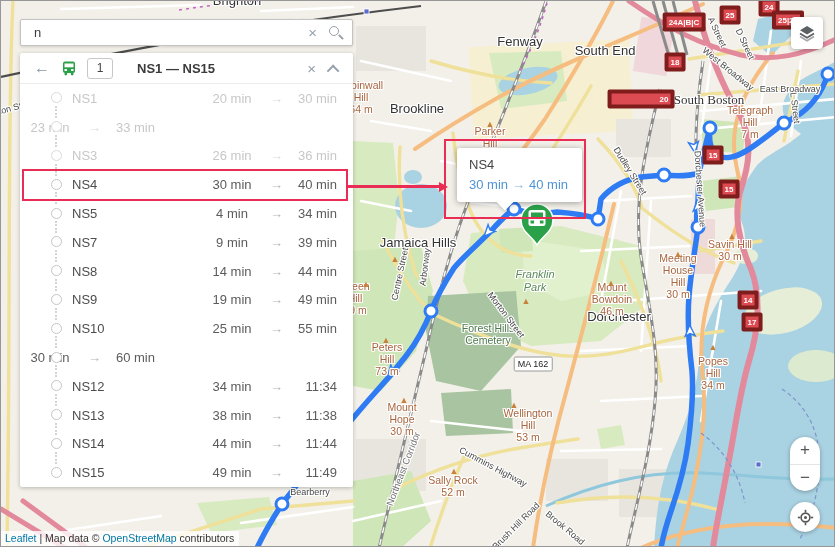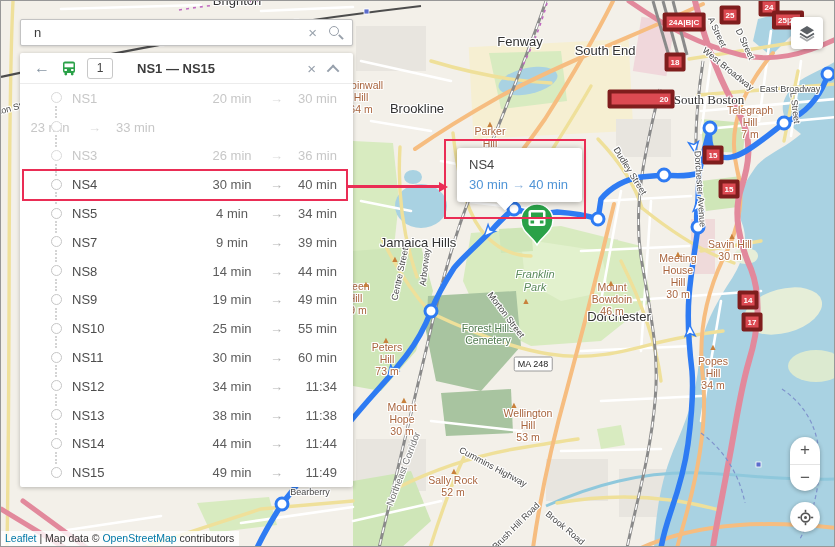--- a/index.html
+++ b/index.html
@@ -443,21 +443,21 @@
         <div class="mlabel shield" style="left: 720px; top: 188px; transform: translate(-50%, -50%);">
           <div>15</div>
         </div>
         <div class="mlabel shield" style="left: 739px; top: 299px; transform: translate(-50%, -50%);">
           <div>14</div>
         </div>
         <div class="mlabel shield" style="left: 743px; top: 321px; transform: translate(-50%, -50%);">
           <div>17</div>
         </div>
         <div class="mlabel shield-ma" style="left: 532px; top: 363px; transform: translate(-50%, -50%);">
-          <div>MA 248</div>
+          <div>MA 162</div>
         </div>
         <div class="mlabel peak" style="left: 489px; top: 123px; transform: translate(-50%, -50%);">
           <div>▲</div>
         </div>
         <div class="mlabel peak" style="left: 365px; top: 283px; transform: translate(-50%, -50%);">
           <div>▲</div>
         </div>
         <div class="mlabel peak" style="left: 385px; top: 339px; transform: translate(-50%, -50%);">
           <div>▲</div>
         </div>
@@ -594,21 +594,20 @@
           <span class="stop-dots"></span>
           <span class="stop-name">NS10</span>
           <span class="stop-depart">25 min</span>
           <span class="stop-arrowg">→</span>
           <span class="stop-arrive">55 min</span>
         </div>
 
         <div class="stop-row">
           <span class="stop-circle"></span>
           <span class="stop-dots"></span>
-          <span class="stop-name">NS11</span>
           <span class="stop-depart">30 min</span>
           <span class="stop-arrowg">→</span>
           <span class="stop-arrive">60 min</span>
         </div>
 
         <div class="stop-row">
           <span class="stop-circle"></span>
           <span class="stop-dots"></span>
           <span class="stop-name">NS12</span>
           <span class="stop-depart">34 min</span>

